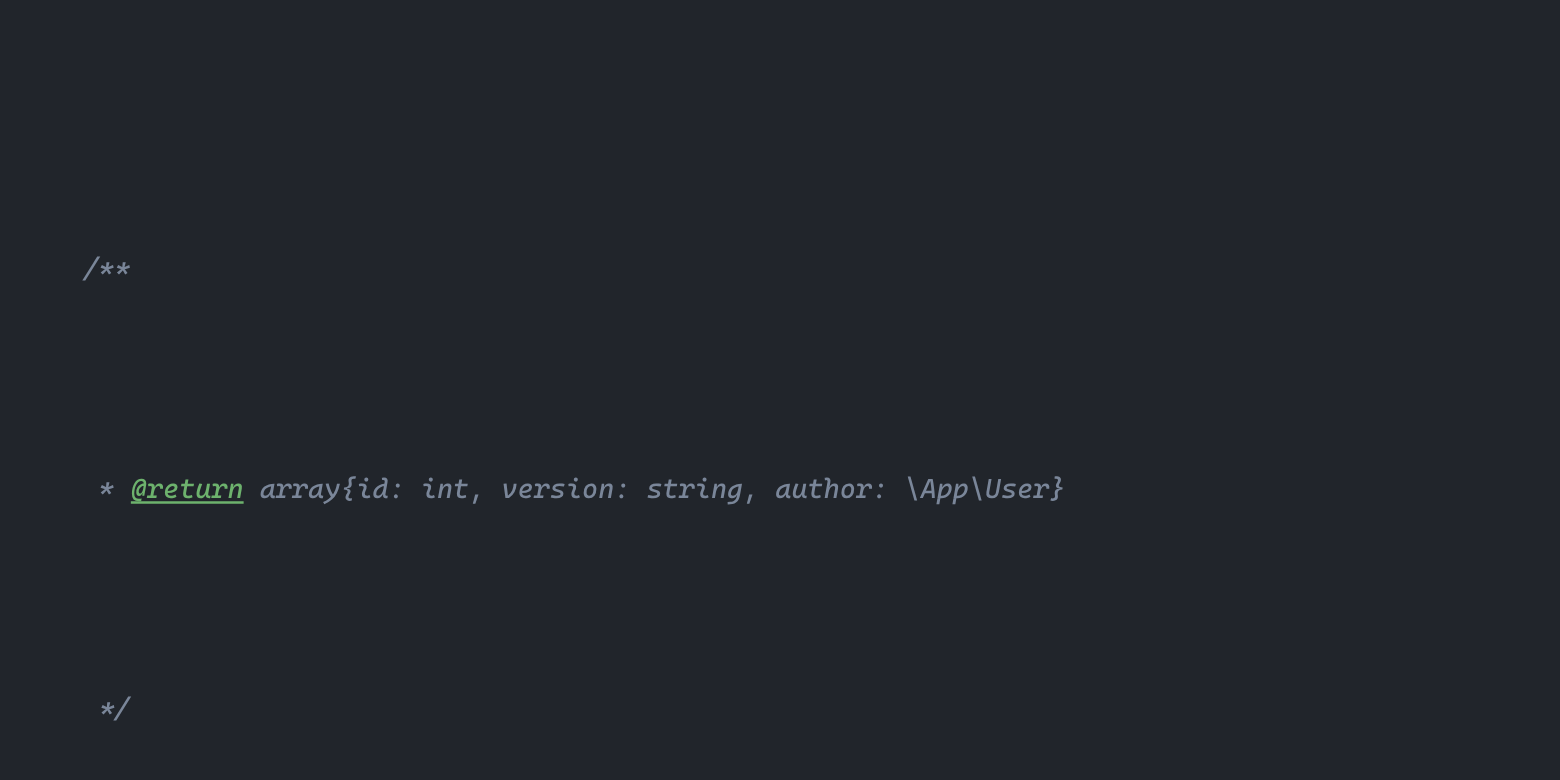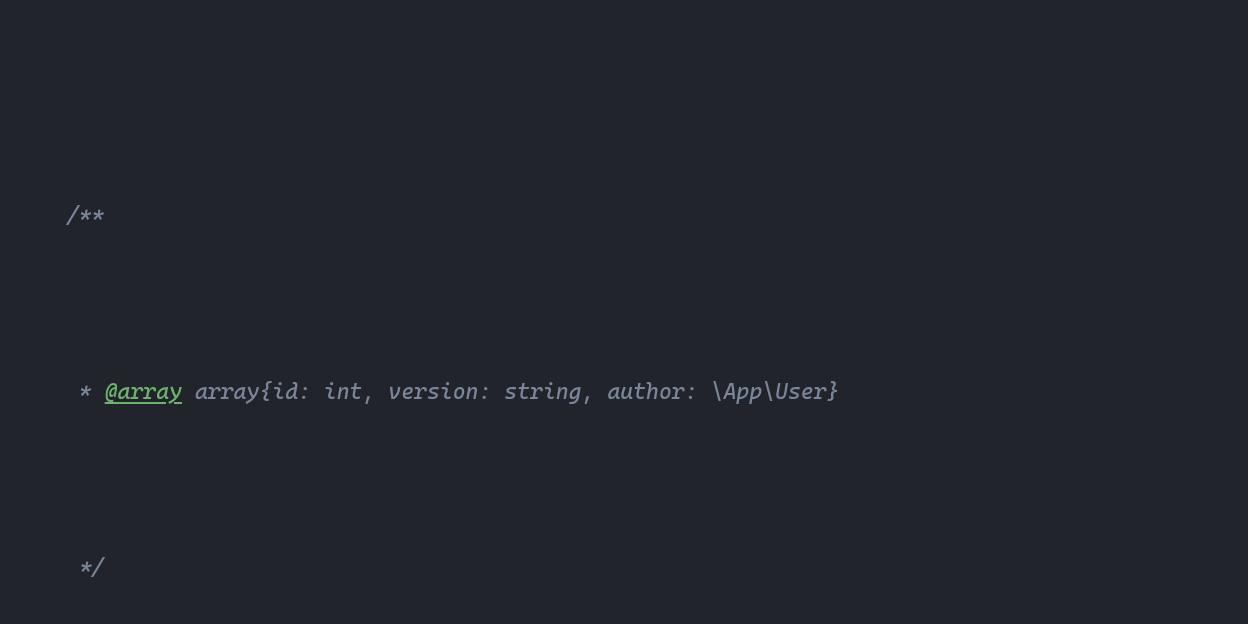--- a/index.html
+++ b/index.html
@@ -27,21 +27,21 @@
   .c-comment { color: #7a8699; font-style: italic; }
   .c-tag { color: #6db26d; font-style: italic; text-decoration: underline; text-underline-offset: 3px; }
 </style>
 </head>
 <body>
 
 <div class="editor">
 
   <div class="line"><span class="c-comment">/**</span></div>
 
-  <div class="line"><span class="c-comment"> * </span><span class="c-tag">@array</span><span class="c-comment"> array{id: int, version: string, author: \App\User}</span></div>
+  <div class="line"><span class="c-comment"> * </span><span class="c-tag">@return</span><span class="c-comment"> array{id: int, version: string, author: \App\User}</span></div>
 
   <div class="line"><span class="c-comment"> */</span></div>
 
   
 
   
 
   
 
 </div>

